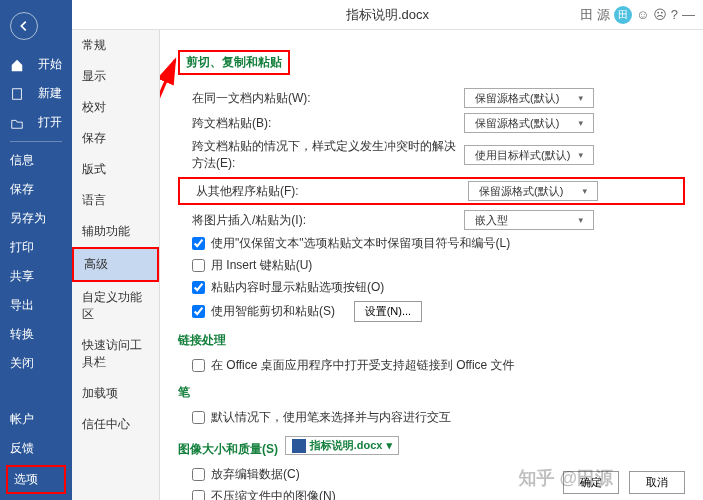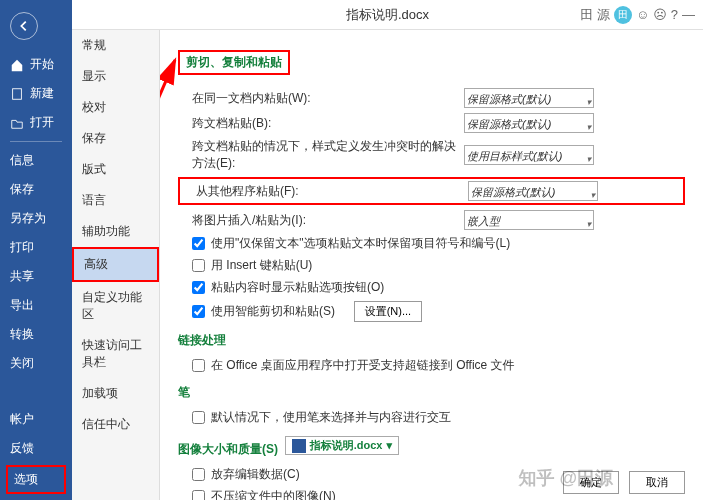--- a/index.html
+++ b/index.html
@@ -1,19 +1,19 @@
 <!DOCTYPE html>
 <html><head>
 <meta charset="utf-8">
 <style>
 * { box-sizing: border-box; margin: 0; padding: 0; }
 body { font-family: "Microsoft YaHei", "Segoe UI", sans-serif; font-size: 12px; color: #333; background: #fff; width: 703px; height: 500px; overflow: hidden; position: relative; }
 .app { display: flex; height: 100%; }
 .left { width: 72px; background: #2b579a; color: #fff; display: flex; flex-direction: column; padding-top: 8px; }
-.left .item { display: flex; align-items: center; gap: 6px; padding: 6px 10px; font-size: 12px; cursor: pointer; }
+.left .item { display: flex; align-items: center; gap: 6px; padding: 6px 10px; font-size: 12px; cursor: pointer; justify-content: space-between; }
 .left .spacer { flex: 1; }
 .back-btn { width: 28px; height: 28px; border: 1px solid rgba(255,255,255,0.6); border-radius: 50%; display: flex; align-items: center; justify-content: center; margin: 4px 10px 10px; cursor: pointer; }
 .highlight-box { border: 2px solid #ff0000; }
 .main { flex: 1; display: flex; flex-direction: column; }
 .titlebar { height: 30px; display: flex; align-items: center; justify-content: center; border-bottom: 1px solid #e0e0e0; position: relative; }
 .titlebar .title { font-size: 13px; }
 .titlebar .right-icons { position: absolute; right: 8px; display: flex; gap: 4px; align-items: center; color: #666; font-size: 13px; }
 .titlebar .user { display: flex; align-items: center; gap: 4px; }
 .avatar { width: 18px; height: 18px; border-radius: 50%; background: #4fc1e0; display: flex; align-items: center; justify-content: center; font-size: 10px; color: #fff; }
 .content { flex: 1; display: flex; overflow: hidden; }
@@ -21,21 +21,21 @@
 .category .cat { padding: 7px 10px; font-size: 12px; cursor: pointer; }
 .category .cat.active { background: #c6d8f0; }
 .category .cat-hl { border: 2px solid #ff0000; }
 .settings { flex: 1; padding: 10px 18px; overflow-y: auto; position: relative; }
 .settings::-webkit-scrollbar { width: 10px; }
 .settings::-webkit-scrollbar-thumb { background: #c0c0c0; }
 .section-h { font-weight: bold; font-size: 12px; margin: 10px 0 8px; color: #15803d; }
 .section-h.box { border: 2px solid #ff0000; display: inline-block; padding: 2px 6px; }
 .row { display: flex; align-items: center; margin: 5px 0; gap: 6px; font-size: 12px; }
 .row .lbl { width: 280px; text-align: left; padding-left: 14px; }
-.select { background: #fff; border: 1px solid #aaa; height: 20px; display: flex; align-items: flex-end; justify-content: space-between; padding: 0 2px; font-size: 11px; width: 130px; font-style: italic; }
+.select { background: #fff; border: 1px solid #aaa; height: 20px; display: flex; align-items: center; justify-content: space-between; padding: 0 10px; font-size: 11px; width: 130px; }
 .select .arrow { font-size: 9px; color: #666; }
 .chk-row { display: flex; align-items: center; gap: 6px; margin: 5px 0 5px 14px; font-size: 12px; }
 .chk-row input { width: 13px; height: 13px; }
 .btn { background: #fff; border: 1px solid #999; padding: 2px 10px; font-size: 11px; }
 .hl-row { border: 2px solid #ff0000; padding: 2px; }
 .doc-dd { display: inline-flex; align-items: center; gap: 4px; border: 1px solid #aaa; padding: 1px 6px; font-size: 11px; }
 .doc-icon { width: 14px; height: 14px; background: #2b579a; display: inline-block; }
 .bottom-bar { position: absolute; bottom: 6px; right: 18px; display: flex; gap: 10px; }
 .bottom-bar .btn { padding: 3px 16px; }
 .watermark { position: absolute; bottom: 10px; right: 90px; font-size: 18px; color: rgba(0,0,0,0.25); font-weight: bold; pointer-events: none; }

